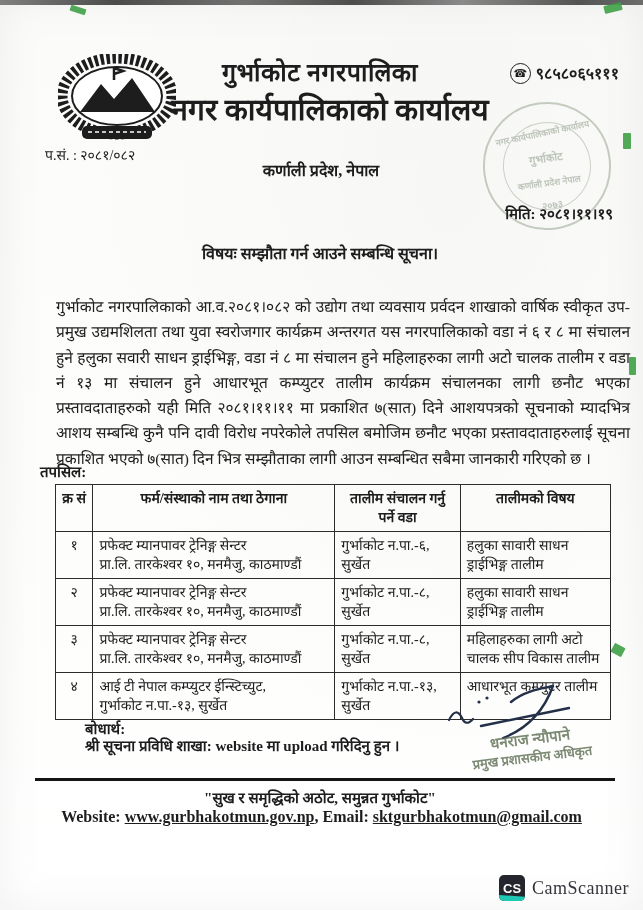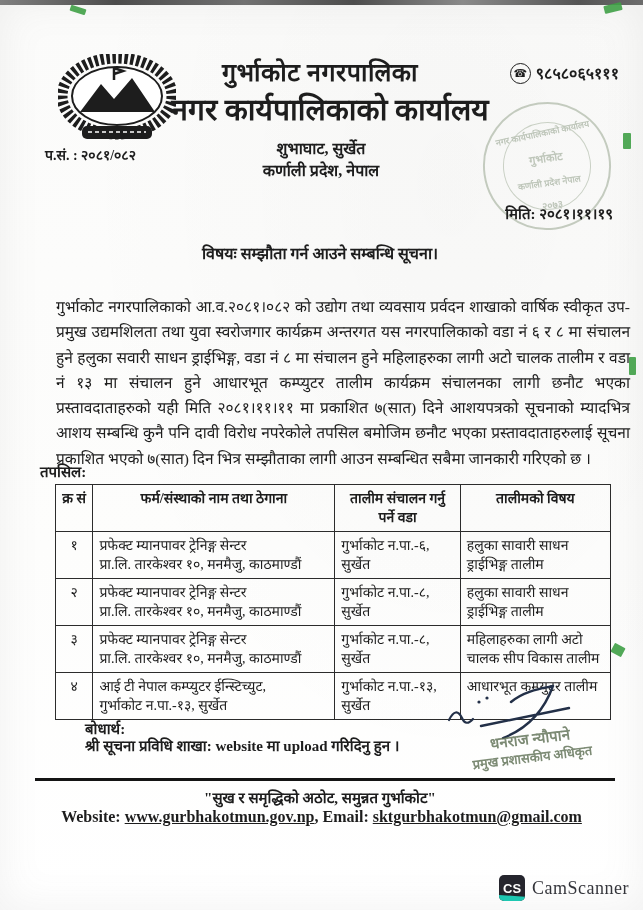--- a/index.html
+++ b/index.html
@@ -22,21 +22,21 @@
   .muni-title{left:150px;top:54px;width:340px;text-align:center;
     font-size:25px;font-weight:bold;letter-spacing:.5px;}
   .office-title{left:105px;top:88px;width:450px;text-align:center;
     font-size:30px;font-weight:bold;}
   .phone-wrap{right:24px;top:62px;font-size:16px;font-weight:bold;display:flex;align-items:center;gap:5px;}
   .phone-icon{display:inline-flex;align-items:center;justify-content:center;
     width:19px;height:19px;border:1.7px solid #1d1d1d;border-radius:50%;
     font-size:11px;line-height:1;}
   .addr1{left:196px;top:137px;width:250px;text-align:center;font-size:16px;font-weight:bold;}
   .addr2{left:196px;top:159px;width:250px;text-align:center;font-size:16px;font-weight:bold;}
-  .refs{left:45px;top:143px;font-size:14px;font-weight:bold;line-height:26px;}
+  .refs{left:45px;top:143px;font-size:14px;font-weight:normal;line-height:26px;}
 
   
   .stamp{right:22px;top:92px;width:148px;height:148px;opacity:.42;transform:rotate(-8deg);}
   .stamp .ring{position:absolute;inset:10px;border:2px solid #7c8e72;border-radius:50%;}
   .stamp .ring2{position:absolute;inset:30px;border:1px solid #8a9b80;border-radius:50%;}
   .stamp-line{position:absolute;width:100%;text-align:center;color:#6f8266;font-weight:bold;}
   .stamp-l1{top:34px;font-size:9px;transform:rotate(-4deg);}
   .stamp-l2{top:58px;font-size:11px;}
   .stamp-l3{top:84px;font-size:9px;}
   .stamp-year{top:106px;font-size:10px;}
@@ -119,21 +119,20 @@
 
   <div class="abs stamp">
     <div class="ring"></div>
     <div class="ring2"></div>
     <div class="stamp-line stamp-l1">नगर कार्यपालिकाको कार्यालय</div>
     <div class="stamp-line stamp-l2">गुर्भाकोट</div>
     <div class="stamp-line stamp-l3">कर्णाली प्रदेश नेपाल</div>
     <div class="stamp-line stamp-year">२०७३</div>
   </div>
 
-  <div class="abs addr1">शुभाघाट, सुर्खेत</div>
   <div class="abs addr2">कर्णाली प्रदेश, नेपाल</div>
 
   <div class="abs refs">
     <div>प.सं. : २०८१/०८२</div>
   </div>
 
   <div class="abs date-line">मिति: २०८१।११।१९</div>
 
   <div class="abs subject">विषयः सम्झौता गर्न आउने सम्बन्धि सूचना।</div>
 

